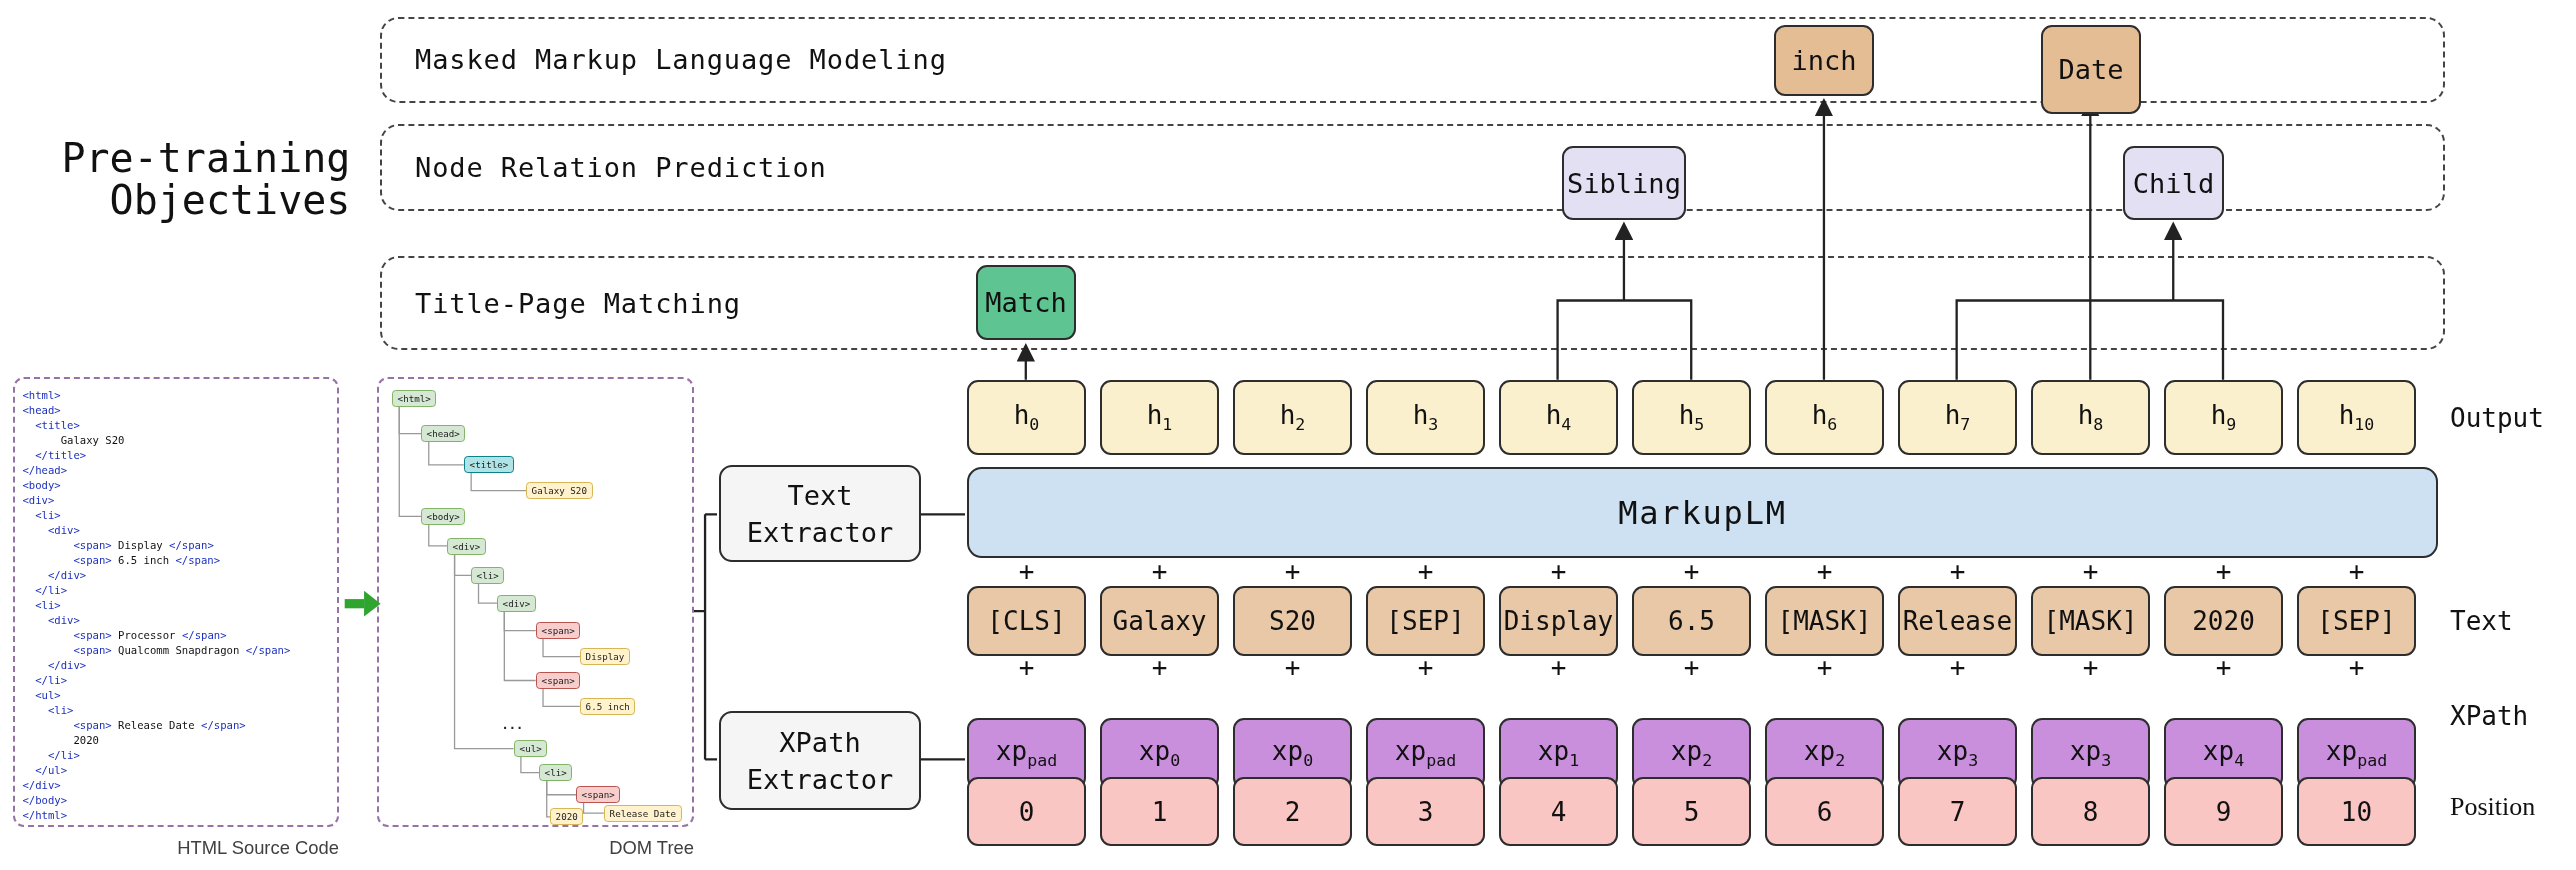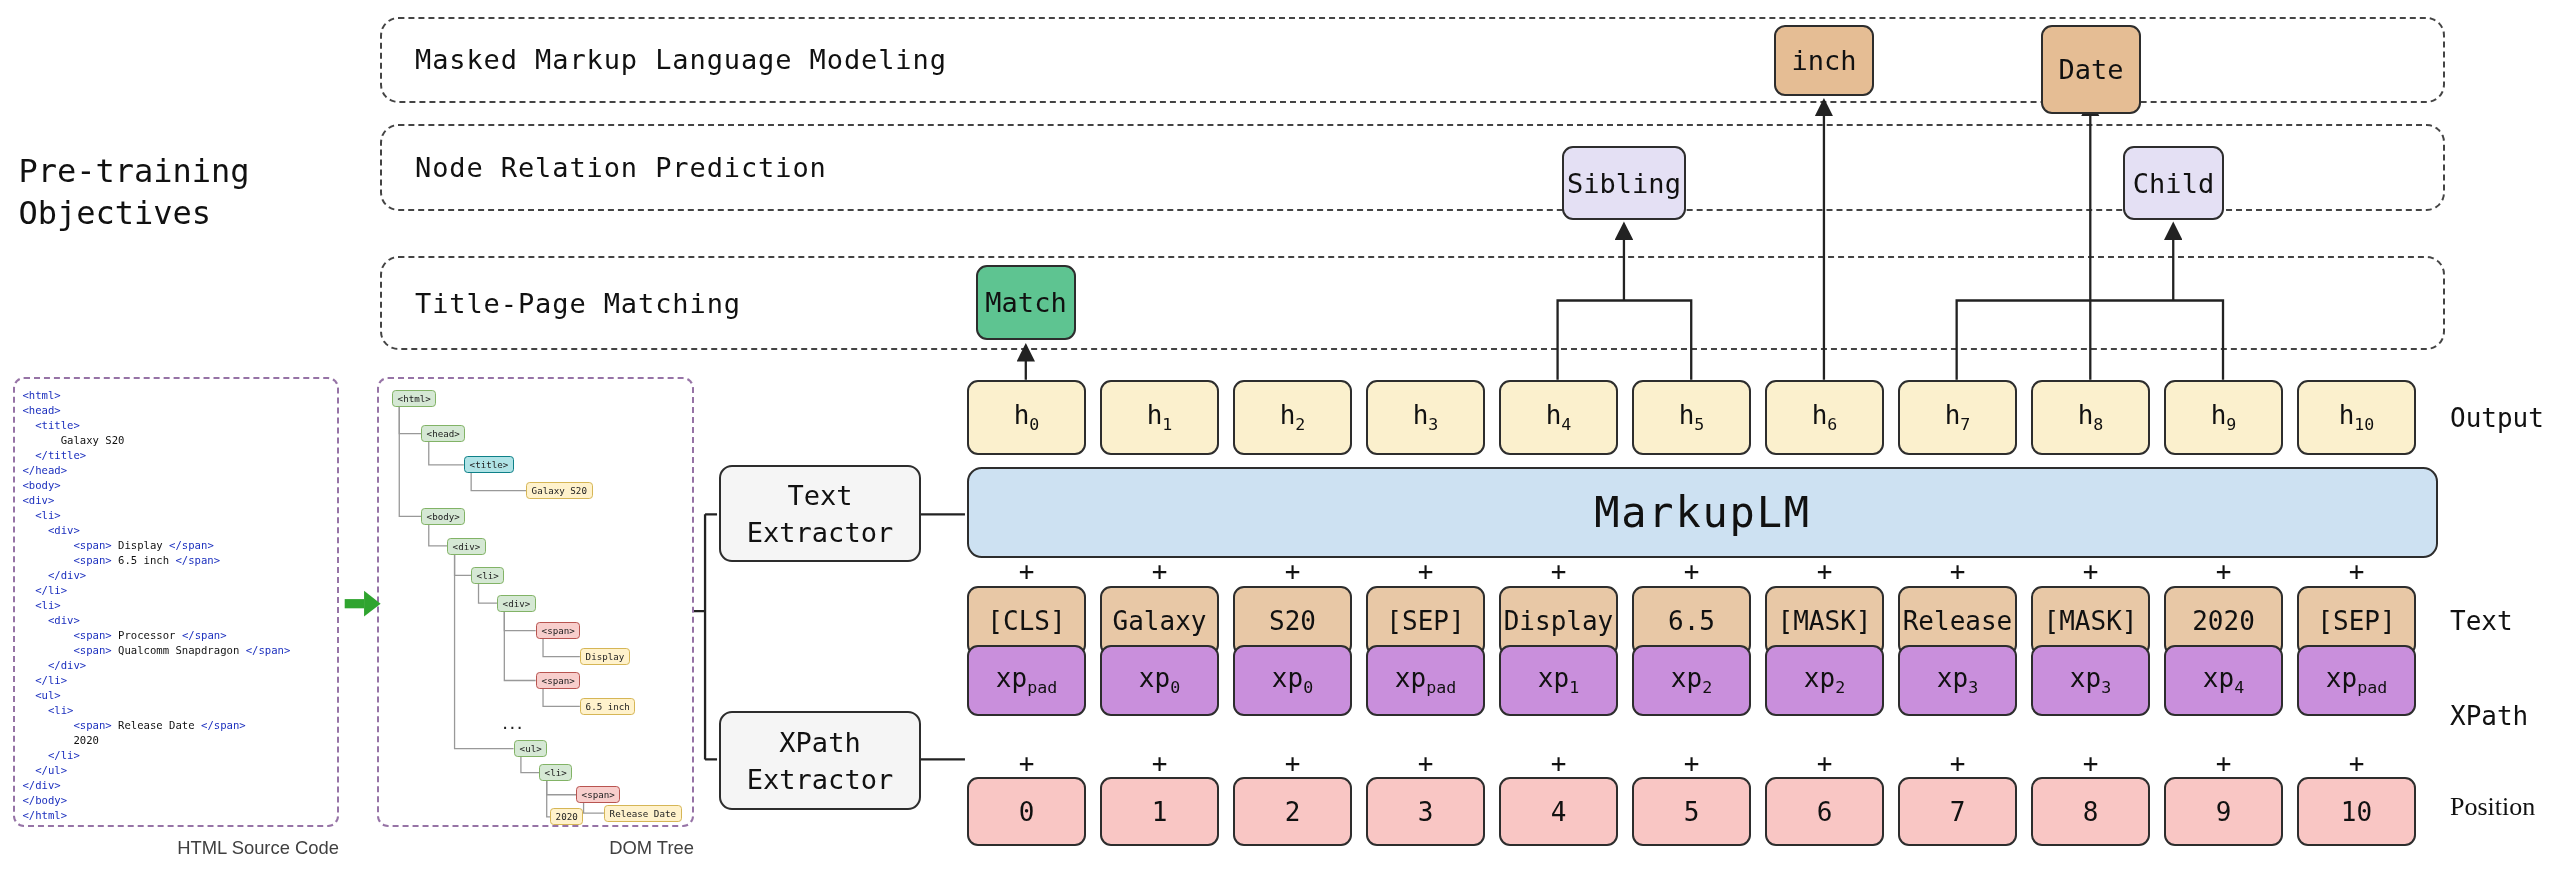--- a/index.html
+++ b/index.html
@@ -7,53 +7,53 @@
   .canvas { position:relative; width:2576px; height:871px; background:#fff; overflow:hidden; }
 
   
   .obj-box { position:absolute; left:380px; width:2065px; border:2.8px dashed #444;
              border-radius:18.4px; display:flex; align-items:center; padding-left:33px; z-index:1; }
   #obj-1 { top:16.6px;  height:86px;  }
   #obj-2 { top:124px; height:87px;  }
   #obj-3 { top:256px; height:94px; }
   .obj-label { font-size:27px; color:#111; letter-spacing:0.9px; }
 
-  .pretitle { position:absolute; left:18.4px; top:150px; width:332px; text-align:left;
-              font-size:32px; line-height:42px; color:#111; white-space:pre-line; z-index:2; }
+  .pretitle { position:absolute; left:18.4px; top:137px; width:332px; text-align:right;
+              font-size:40px; line-height:42px; color:#111; white-space:pre-line; z-index:2; }
 
   
   .ptoken { position:absolute; display:flex; align-items:center; justify-content:center;
             font-size:27px; border:2.8px solid #2d2d2d; border-radius:11px; color:#111; z-index:10; }
   #tok-inch    { left:1774px; top:25px;  width:100px; height:71px; background:var(--prediction-box,#E5BD94); }
   #tok-date    { left:2041px; top:25px;  width:100px; height:89px; background:var(--prediction-box,#E5BD94); }
   #tok-sibling { left:1562px; top:146px; width:124px; height:74px; background:var(--relation-box,#E4E0F4); }
   #tok-child   { left:2123px; top:146px; width:101px; height:74px; background:var(--relation-box,#E4E0F4); }
   #tok-match   { left:976px; top:265px; width:100px; height:75px; background:var(--match-box,#5EC491); }
 
   
   .overlay { position:absolute; left:0; top:0; z-index:5; }
 
   
   .row { position:absolute; left:967px; width:1449px; display:flex;
          justify-content:space-between; z-index:10; }
   #row-output   { top:380px; }
   #row-text     { top:586px; }
-  #row-xpath    { top:645px; }
+  #row-xpath    { top:718px; }
   #row-position { top:777px; }
   .cell { width:119px; border:2.8px solid #2d2d2d; border-radius:11px; display:flex;
           align-items:center; justify-content:center; font-size:26px; color:#111; }
   .tok-output   { height:75px; background:var(--output-box,#FBF0CD); }
   .tok-text     { height:70px; background:var(--text-box,#E8C8A6); }
   .tok-xpath    { height:71px; background:var(--xpath-box,#C98FDC); }
   .tok-position { height:69px; background:var(--position-box,#F9C6C4); }
   .cell sub { font-size:0.64em; }
 
   .model-box { position:absolute; left:967px; top:467px; width:1471px; height:91px;
                background:var(--model-box,#CDE1F2); border:2.8px solid #2d2d2d; border-radius:14.7px;
-               display:flex; align-items:center; justify-content:center; font-size:42px;
+               display:flex; align-items:center; justify-content:center; font-size:32px;
                letter-spacing:1.8px; color:#111; z-index:10; }
 
   .plus-row { position:absolute; left:967px; width:1449px; display:flex;
               justify-content:space-between; z-index:4; }
   #plus-1 { top:558px; } #plus-2 { top:654px; } #plus-3 { top:750px; }
   .plus-cell { width:119px; text-align:center; font-size:26px; line-height:26px; color:#111; }
 
   .row-label { position:absolute; left:2450px; font-size:26px; color:#111; z-index:10; }
   #lbl-output   { top:403px; }
   #lbl-text     { top:606px; }

